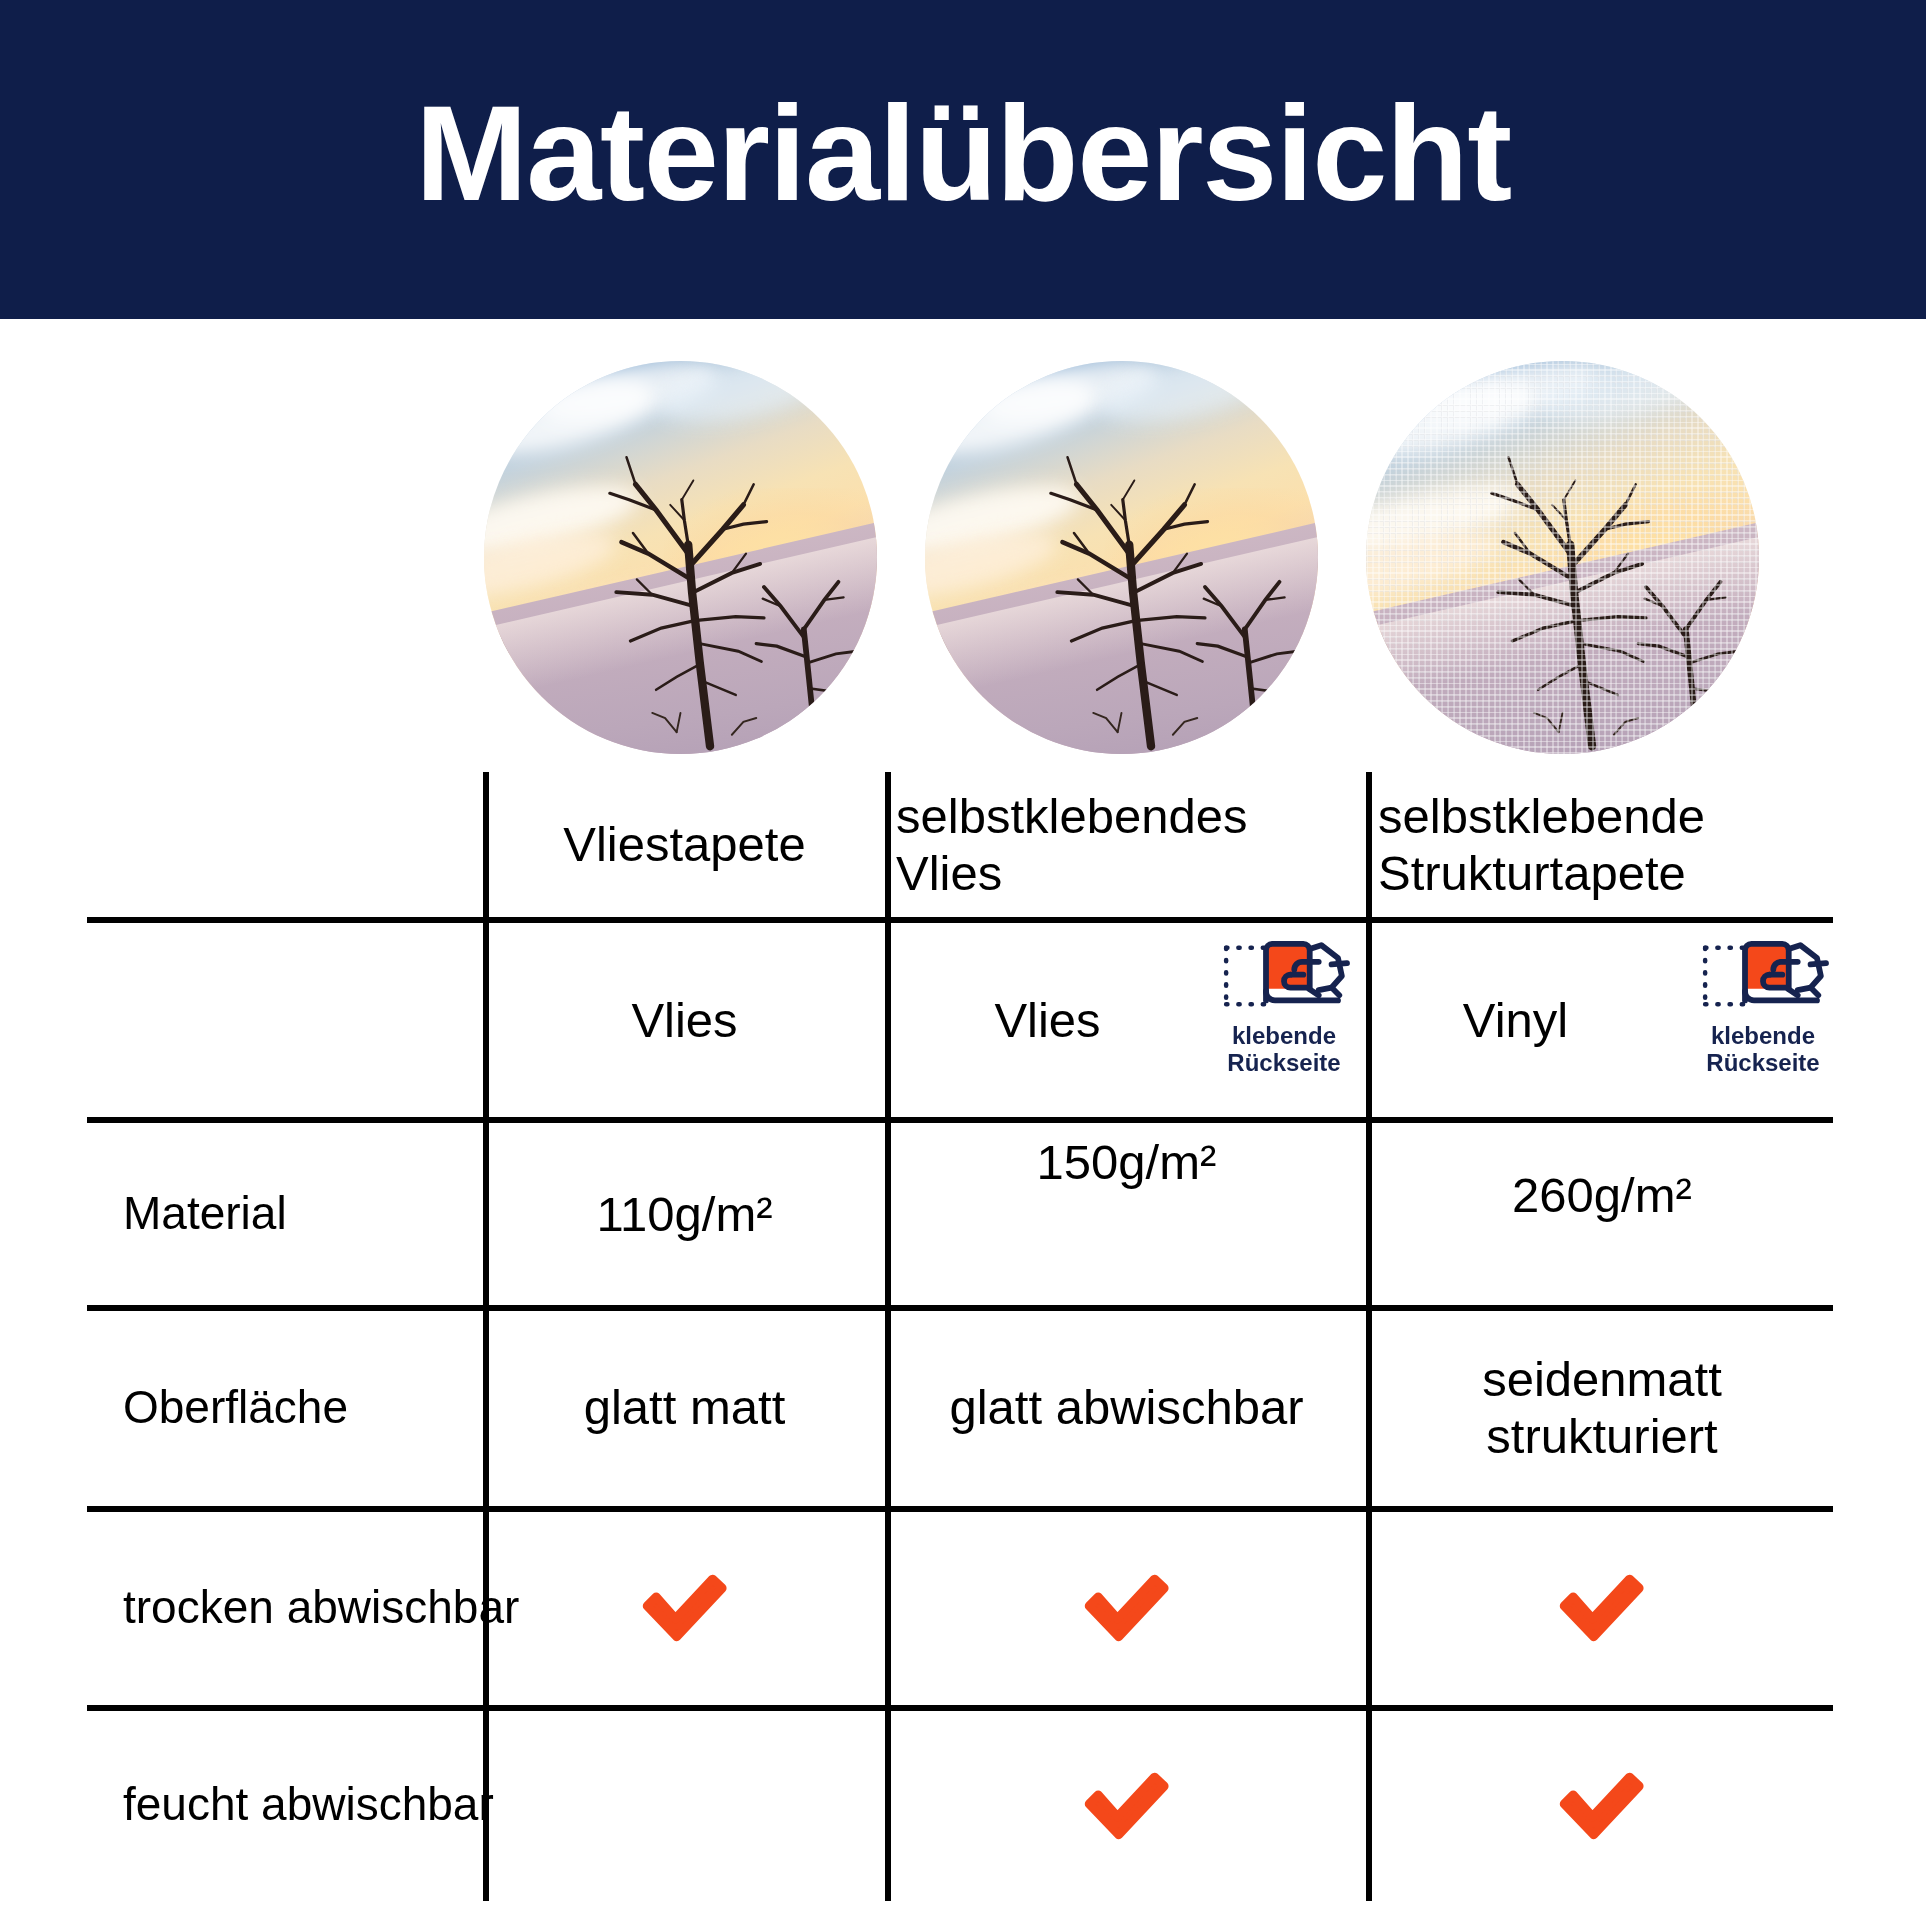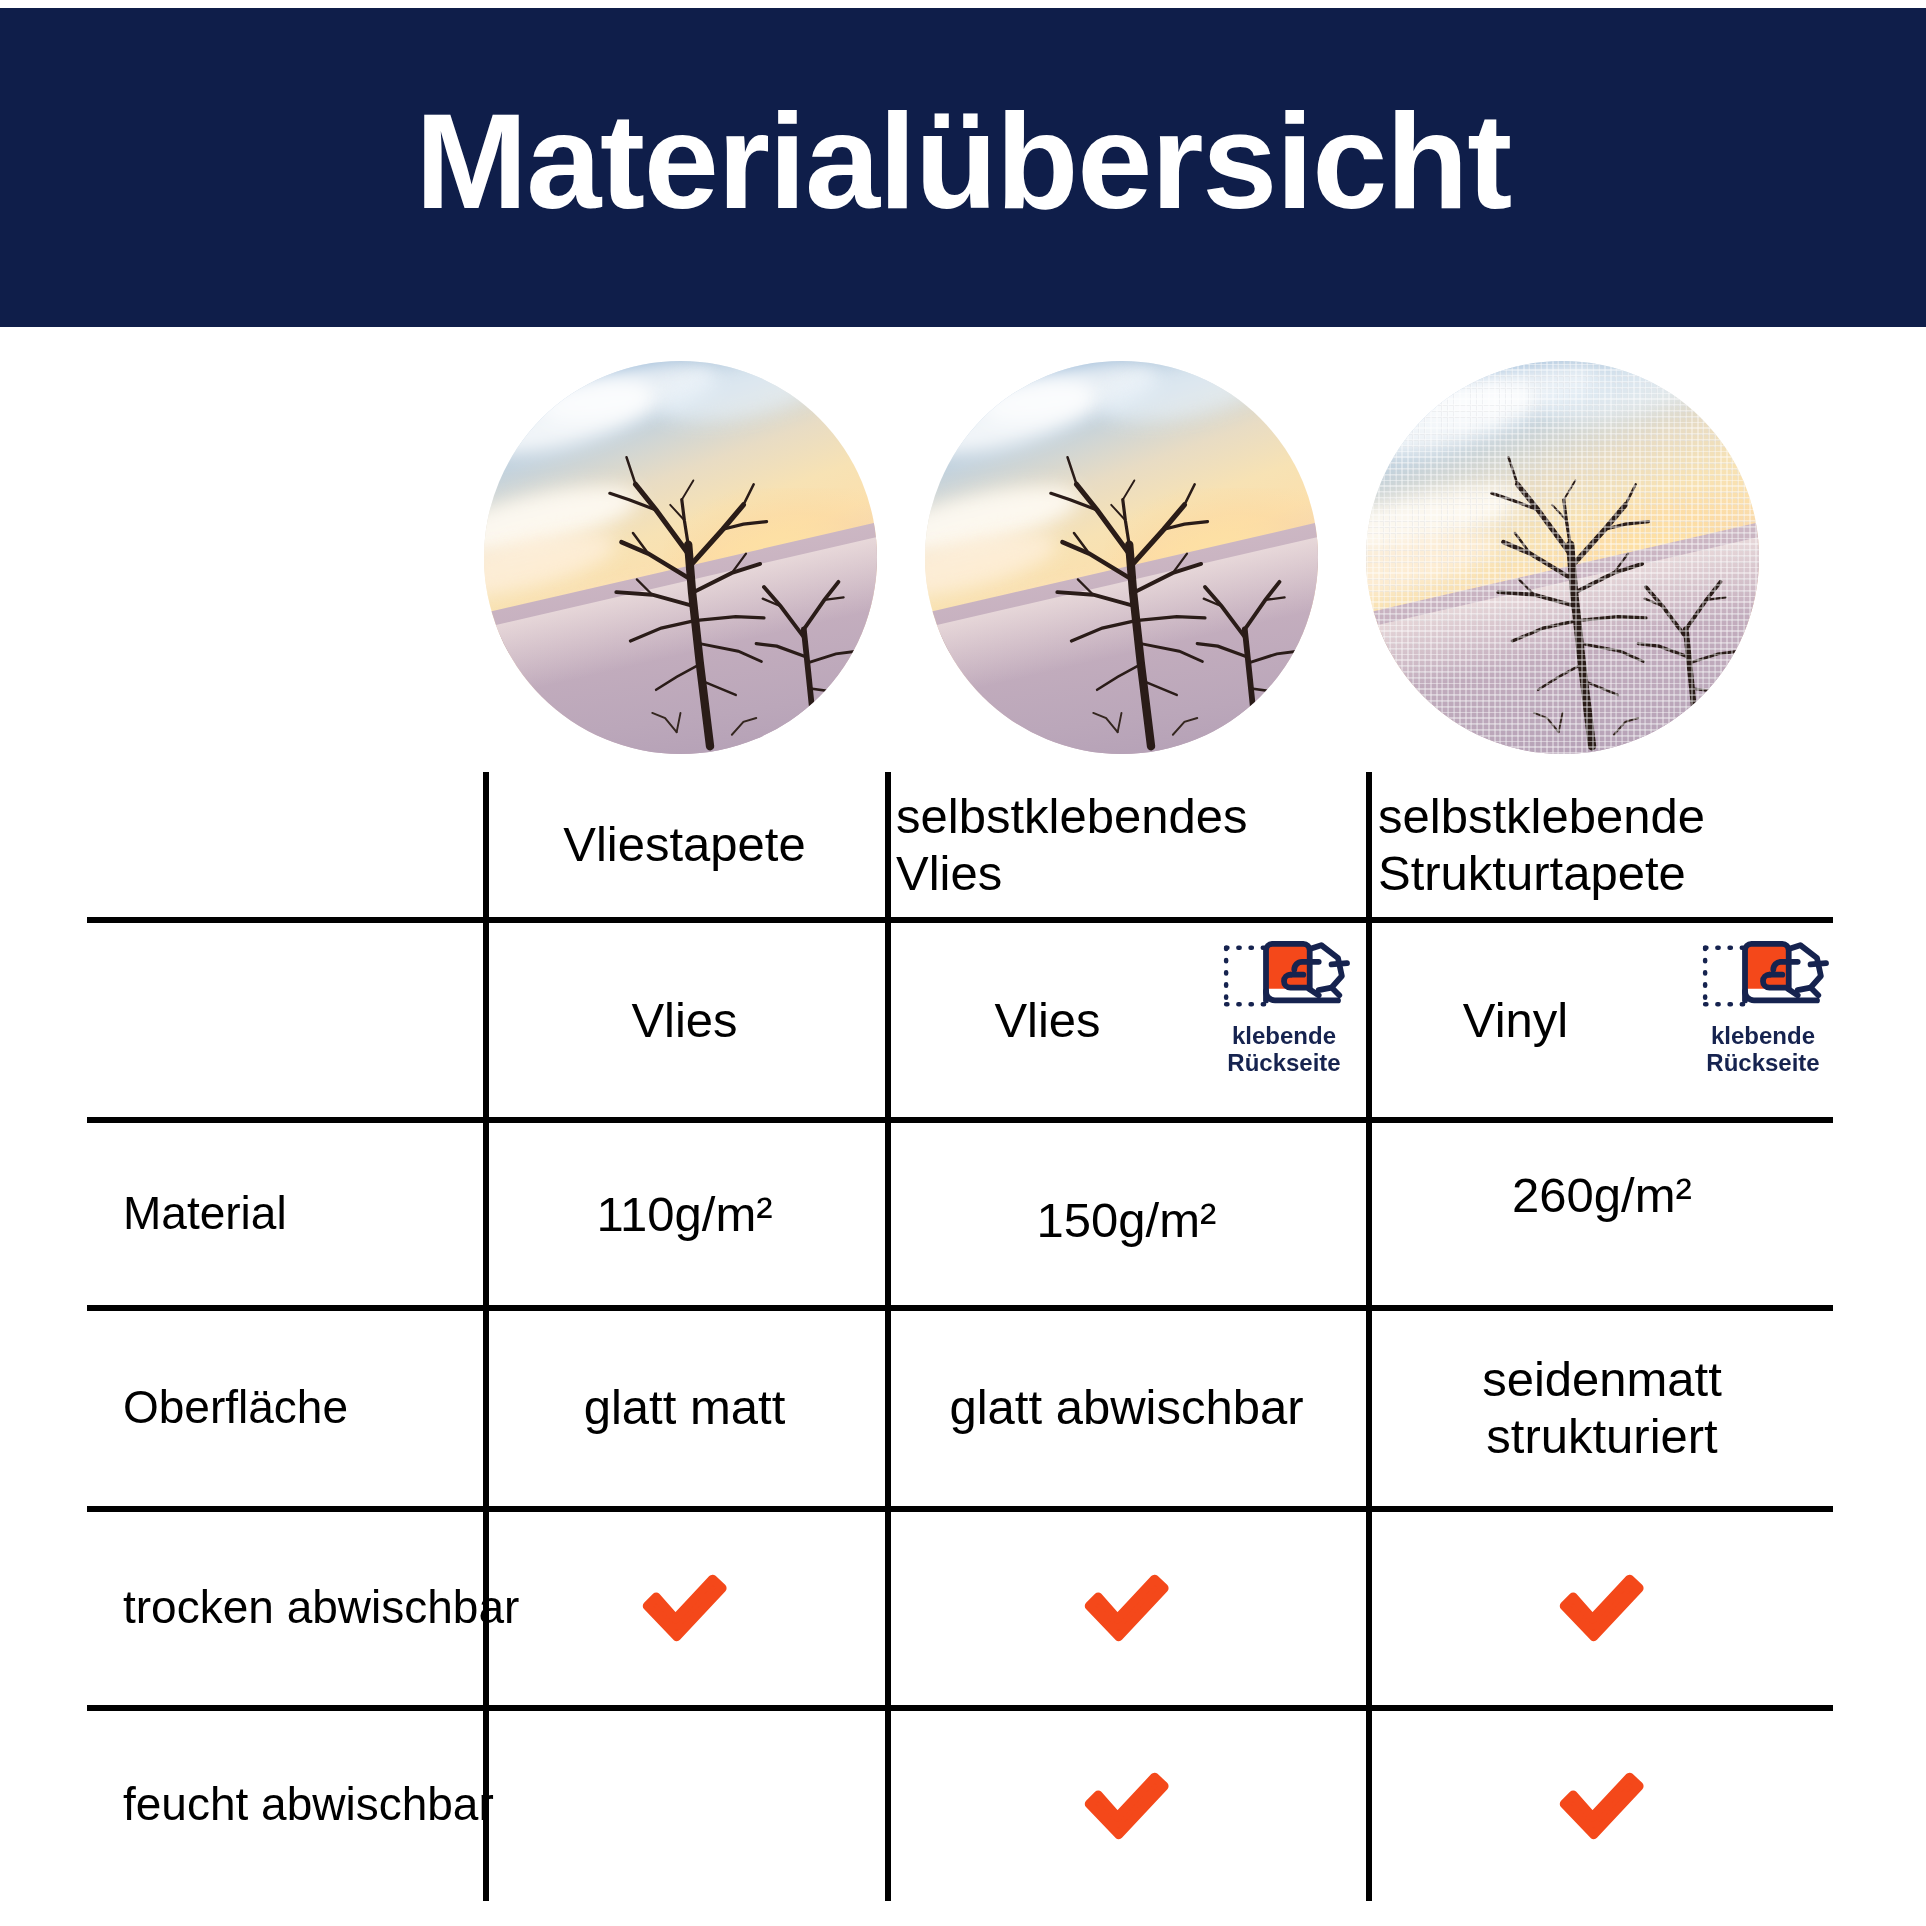--- a/index.html
+++ b/index.html
@@ -6,21 +6,21 @@
   body{
     width:1926px;height:1926px;
     background:#ffffff;
     font-family:"Liberation Sans", sans-serif;
     overflow:hidden;
     position:relative;
   }
 
   
   .banner{
-    position:absolute;left:0;top:8px;width:1926px;height:319px;
+    position:absolute;left:0;top:0;width:1926px;height:319px;
     background:#0F1E4A;
     display:flex;align-items:center;justify-content:center;
   }
   .banner-title{
     color:#ffffff;
     font-size:135px;
     font-weight:bold;
     letter-spacing:-1.3px;
     line-height:1;
     margin:0;
@@ -433,21 +433,21 @@
       <span>Rückseite</span>
     </span>
   </div>
 
   <div class="cell rowlabel" style="left:87px;top:1123px;width:397px;height:182px;">
     <span>Material</span>
   </div>
   <div class="cell val" style="left:488px;top:1123px;width:393px;height:182px;">
     <span>110g/m²</span>
   </div>
-  <div class="cell val" style="left:890px;top:1129px;width:473px;height:182px;">
+  <div class="cell val" style="left:890px;top:1071px;width:473px;height:182px;">
     <span>150g/m²</span>
   </div>
   <div class="cell val" style="left:1371px;top:1097px;width:462px;height:138px;margin-top:29px;">
     <span>260g/m²</span>
   </div>
 
   <div class="cell rowlabel" style="left:87px;top:1310px;width:397px;height:195px;">
     <span>Oberfläche</span>
   </div>
   <div class="cell val" style="left:488px;top:1310px;width:393px;height:195px;">

